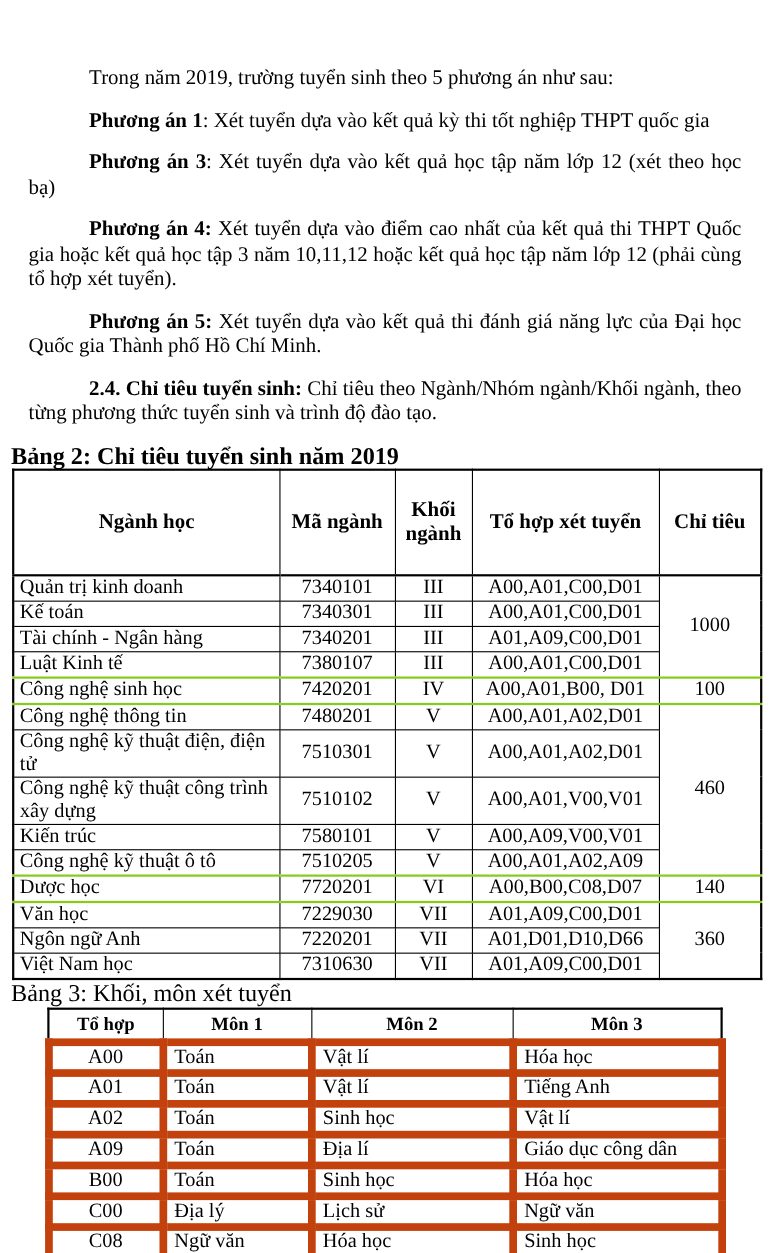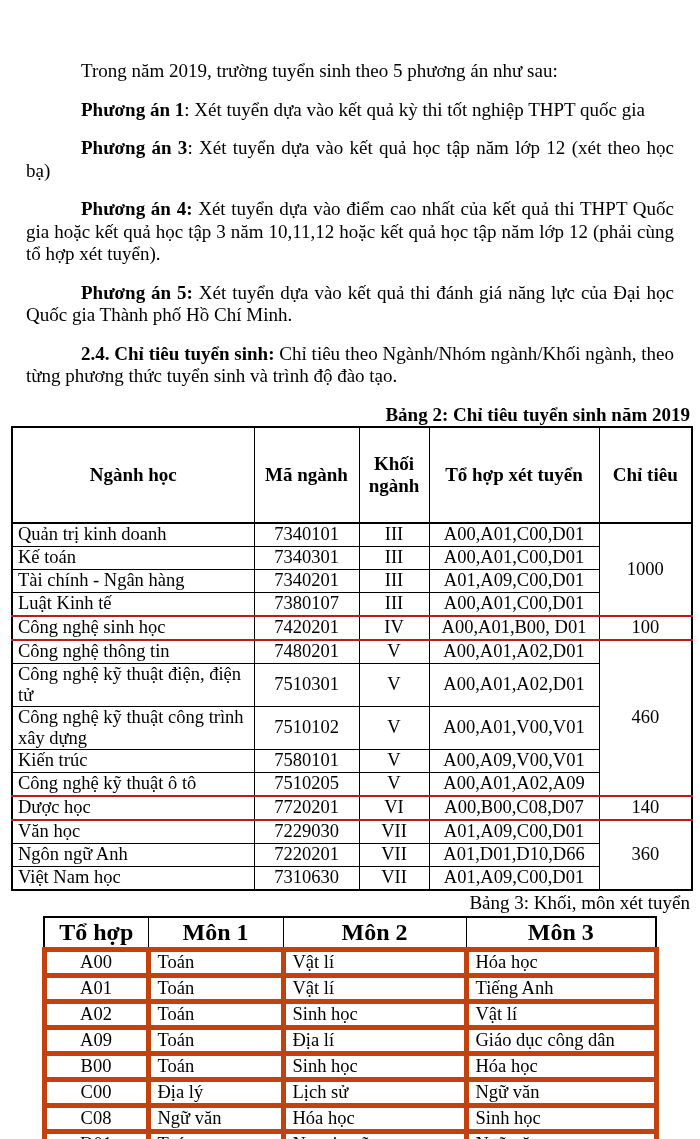--- a/index.html
+++ b/index.html
@@ -7,45 +7,45 @@
     width:700px;height:1139px;overflow:hidden;
     font-family:"Liberation Serif","DejaVu Serif",serif;
     color:#000;
   }
   .page{padding:44px 10px 0 10px;}
   .bodytext p{
     margin:16px;font-size:19px;line-height:22.5px;
     text-align:justify;text-indent:55px;
   }
   .table-title{
-    margin:1px 0 0 0;font-size:19px;line-height:22px;text-align:right;
+    margin:1px 0 0 0;font-size:22px;line-height:22px;text-align:left;
   }
   .table-title.bold{font-weight:bold;}
   table{border-collapse:collapse;table-layout:fixed;}
   
   #t2{width:680px;margin-left:1px;border:2px solid #000;font-size:18.5px;}
   #t2 th{
     border:1px solid #000;border-bottom:2px solid #000;
     height:94px;text-align:center;vertical-align:middle;
     font-weight:bold;font-size:19px;padding:0 4px;
   }
   #t2 td{
     border:1px solid #000;height:22px;line-height:21px;
     padding:0 5px;text-align:center;vertical-align:middle;overflow:hidden;
   }
   #t2 td.left{text-align:left;}
-  #t2 tr.group-start td{border-top:2px solid #b91c1c;margin-left:15px;}
+  #t2 tr.group-start td{border-top:2px solid #84cc16;margin-left:15px;}
   
   #t3{width:612px;margin:2px auto 0 auto;border:2px solid #000;font-size:18.5px;}
   #t3 th{
     border:1px solid #000;border-bottom:2px solid #000;
-    height:24px;text-align:center;font-weight:bold;font-size:24px;
+    height:24px;text-align:center;font-weight:bold;font-size:17px;
   }
   #t3 td{
-    border:5px solid #c2410c;height:21px;line-height:20px;
+    border:7px solid #c2410c;height:21px;line-height:20px;
     padding:0 7px;text-align:left;vertical-align:middle;overflow:hidden;margin-left:32px;
   }
   #t3 td.center{text-align:center;padding:0 2px;}
 </style>
 </head>
 <body>
 
 <div class="page">
 
   <div class="bodytext">

